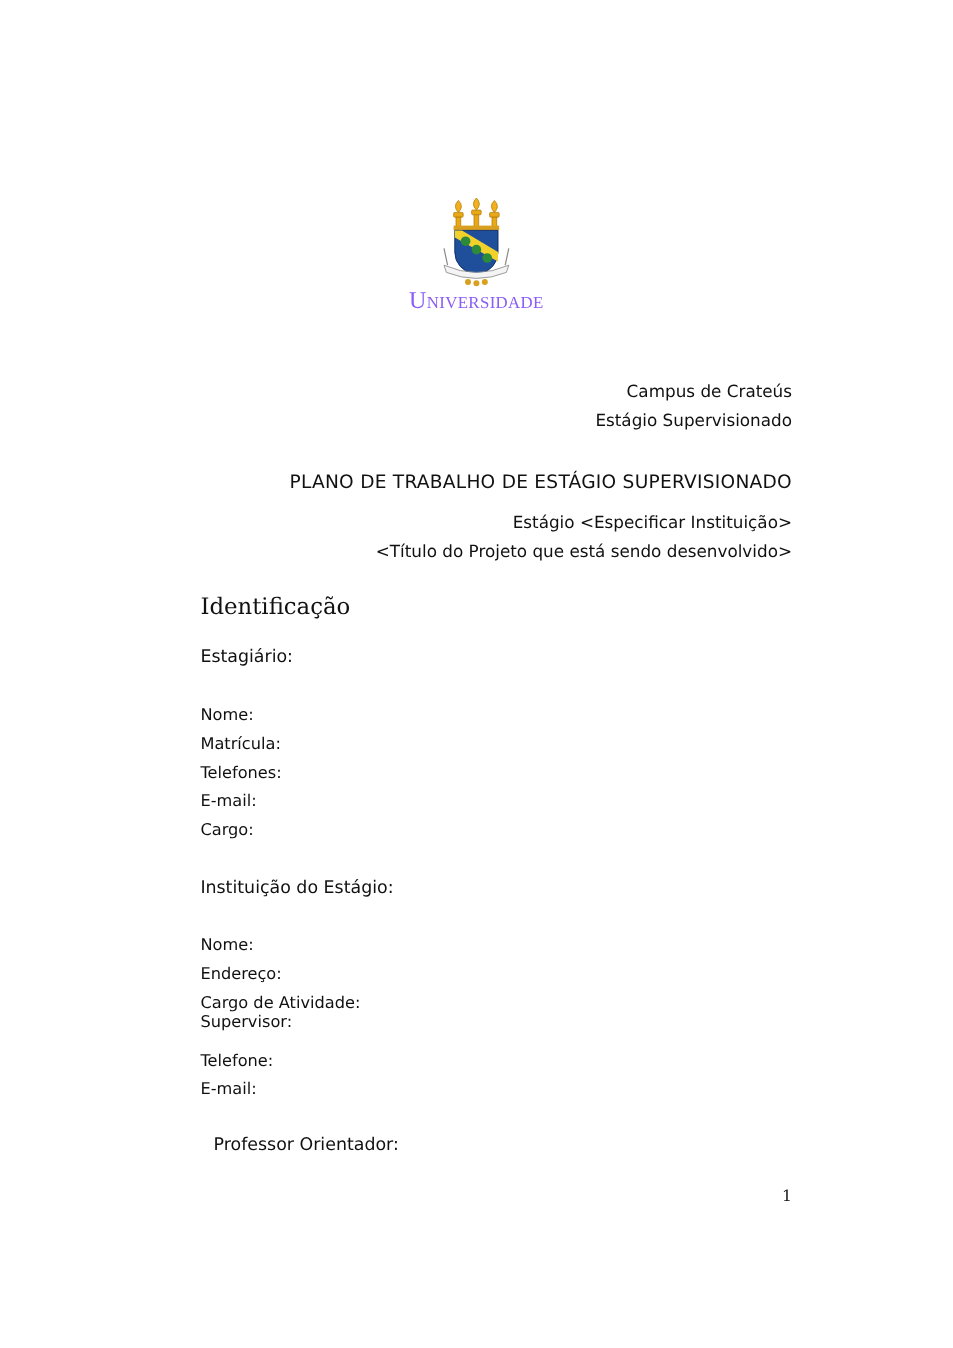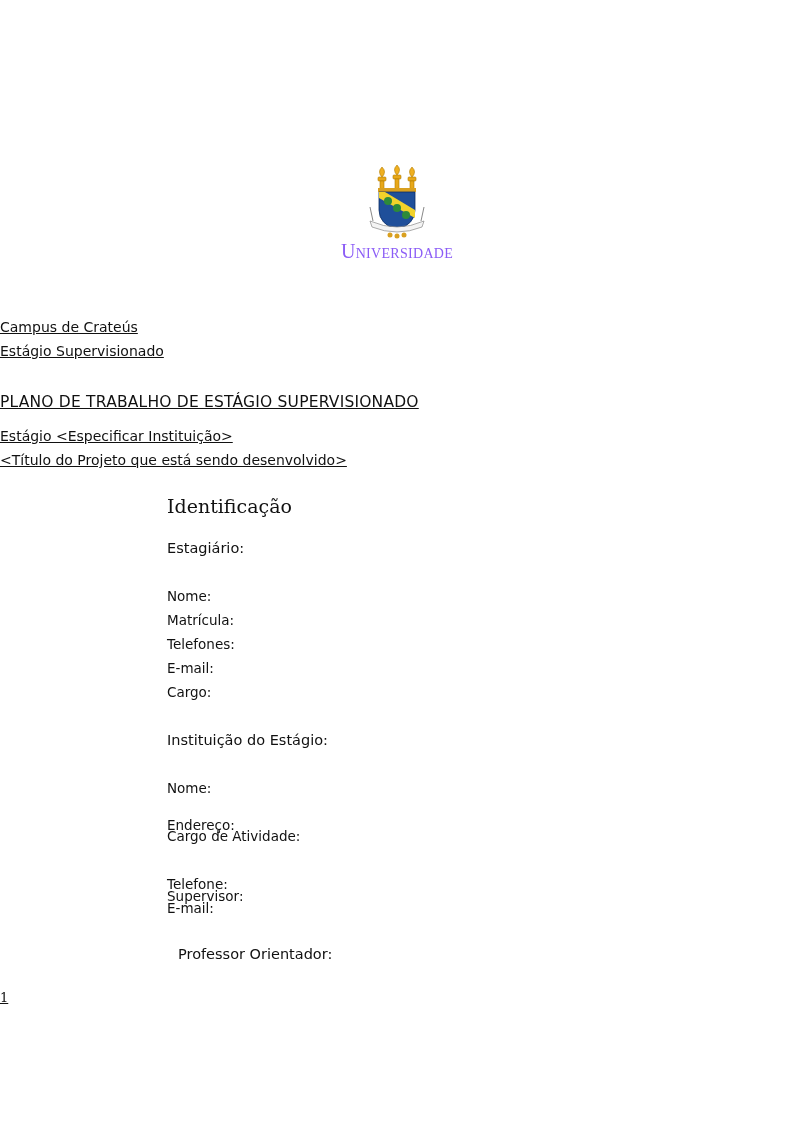--- a/index.html
+++ b/index.html
@@ -1,20 +1,20 @@
 <!DOCTYPE html>
 <html><head>
   <meta charset="utf-8">
   <style>
     html, body { margin:0; padding:0; background:#ffffff; }
     body { width:794px; height:1123px; position:relative; overflow:hidden; color:#111; }
     .sans { font-family: "DejaVu Sans", "Liberation Sans", sans-serif; }
     .serif { font-family: "DejaVu Serif", "Liberation Serif", serif; }
     .abs { position:absolute; }
-    .center { left:0; width:660px; text-align:left;text-decoration:underline; }
+    .center { left:0; width:660px; text-align:right; }
     .logo { position:absolute; left:366px; top:163px; width:62px; height:78px; }
     .wordmark { position:absolute; left:300px; top:240px; width:194px; text-align:center;
       font-family: "Liberation Serif", "DejaVu Serif", serif; color:#8b5cf6; line-height:22px; }
     .wm1 { font-size:20px; letter-spacing:0.3px; }
     .wm2 { font-size:20px; letter-spacing:0.2px; }
     .sc { font-size:15px; }
     .line { font-size:14px; line-height:24px; }
     .title { font-size:15.5px; letter-spacing:0.2px; }
     .h1 { font-size:19px; font-family: "DejaVu Serif", "Liberation Serif", serif; font-weight:normal; }
     .h2 { font-size:14.5px; font-weight:normal; }
@@ -71,21 +71,21 @@
 
 <div class="abs sans h2" style="left:167px; top:540px;">Estagiário:</div>
 <div class="abs sans field" style="top:584px;">Nome:</div>
 <div class="abs sans field" style="top:608px;">Matrícula:</div>
 <div class="abs sans field" style="top:632px;">Telefones:</div>
 <div class="abs sans field" style="top:656px;">E-mail:</div>
 <div class="abs sans field" style="top:680px;">Cargo:</div>
 
 <div class="abs sans h2" style="left:167px; top:732px;">Instituição do Estágio:</div>
 <div class="abs sans field" style="top:776px;">Nome:</div>
-<div class="abs sans field" style="top:800px;margin-top:13px;">Endereço:</div>
+<div class="abs sans field" style="top:800px;">Endereço:</div>
 <div class="abs sans field" style="top:824px;">Cargo de Atividade:</div>
-<div class="abs sans field" style="top:884px;">Supervisor:</div>
+<div class="abs sans field" style="top:840px;">Supervisor:</div>
 <div class="abs sans field" style="top:872px;">Telefone:</div>
 <div class="abs sans field" style="top:896px;">E-mail:</div>
 
 <div class="abs sans h2" style="left:178px; top:946px;">Professor Orientador:</div>
 
 <div class="abs center serif" style="top:990px; font-size:13px;">1</div>
 
 </body></html>

